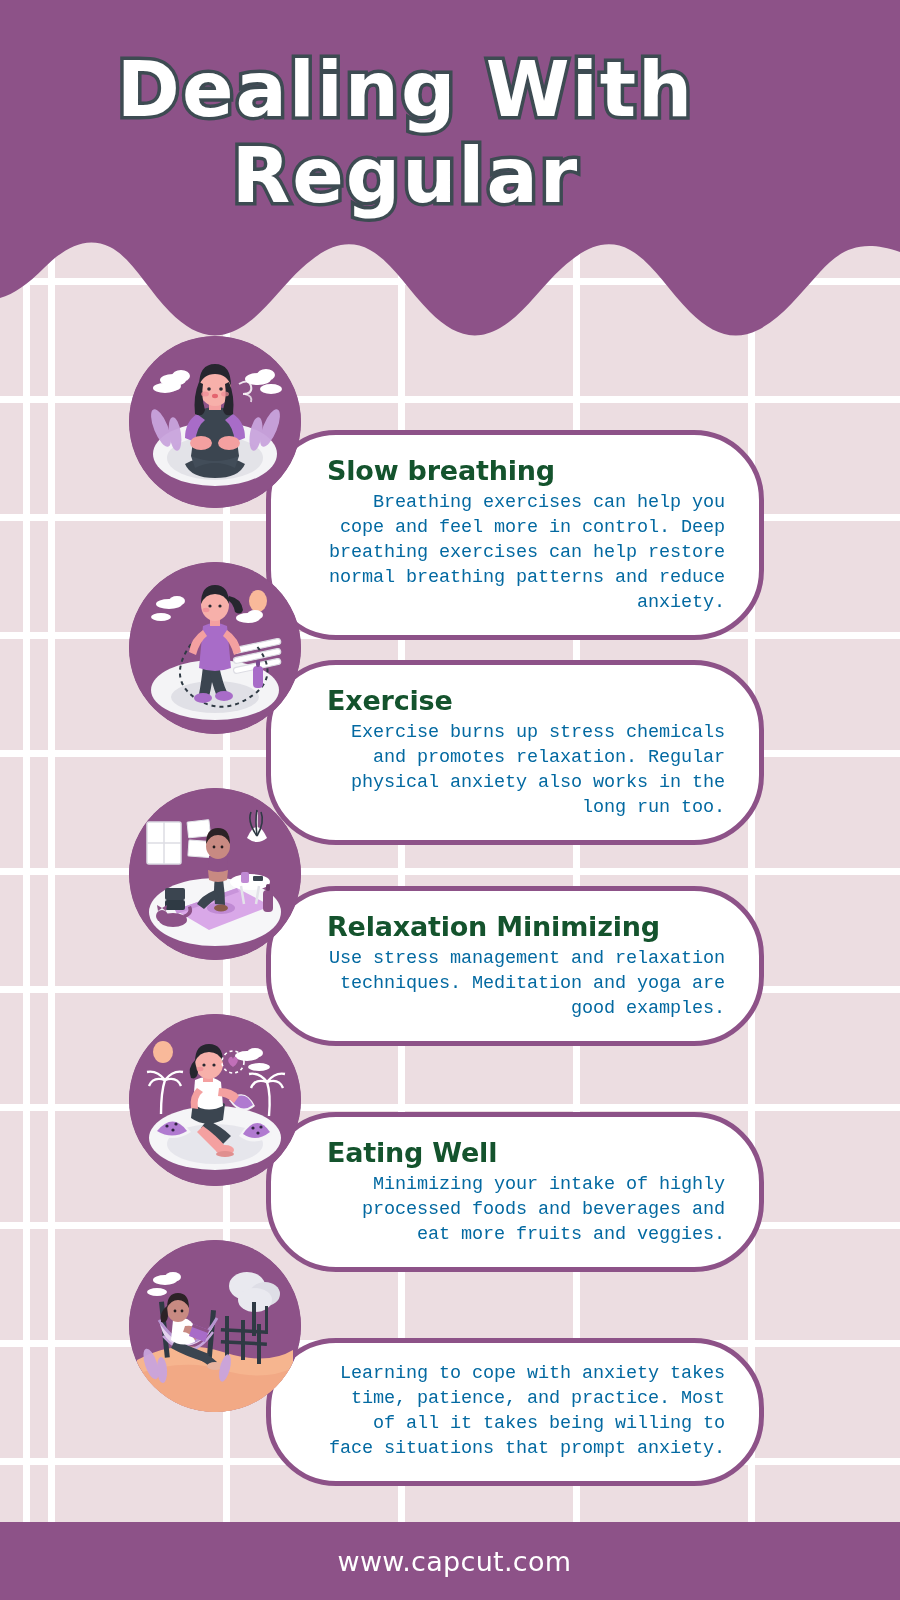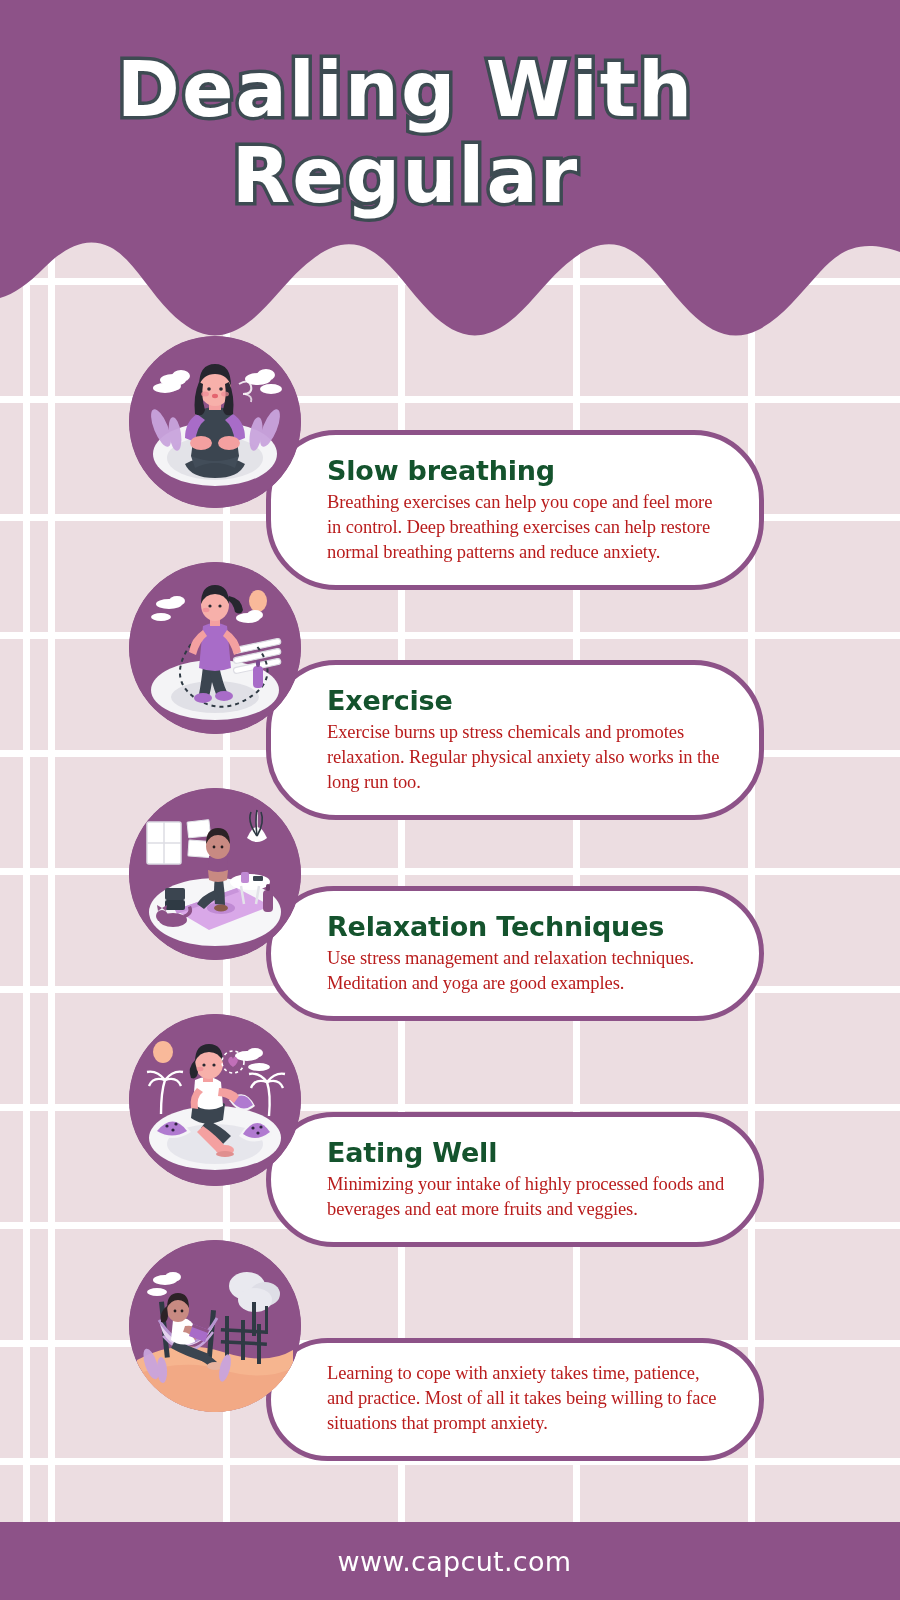--- a/index.html
+++ b/index.html
@@ -106,25 +106,26 @@
   .card-title {
     font-family: "DejaVu Sans", sans-serif;
     font-weight: 700;
     font-size: 27px;
     line-height: 35px;
     color: #14532d;
     margin-bottom: 2px;
     letter-spacing: -0.2px;
   }
   .card-body {
-    font-family: Liberation Serif, serif;
+    font-family: Liberation Mono, monospace;
     font-size: 18.5px;
     line-height: 25px;
-    color: #b91c1c;
+    color: #0369a1;
     letter-spacing: -0.1px;
+    text-align: right;
   }
 
   
   .footer {
     position: absolute;
     left: 0;
     bottom: 0;
     width: 900px;
     height: 78px;
     background: #8d5288;
@@ -344,21 +345,21 @@
         <g fill="#8d5288">
           <ellipse cx="44" cy="132" rx="14" ry="7"></ellipse>
           <circle cx="33" cy="128" r="6"></circle>
           <path d="M29 123 l-1 -6 l5 3Z"></path>
             <path d="M37 123 l1 -6 l-5 3Z"></path>
           <path d="M56 130 q10 -4 6 -12 l-3 1 q2 6 -5 8Z"></path>
         </g>
       </svg>
     </div>
     <div class="card" style="top:98px;">
-      <div class="card-title">Relaxation Techniques</div>
+      <div class="card-title">Relaxation Minimizing</div>
       <div class="card-body">Use stress management and relaxation techniques. Meditation and yoga are good examples.</div>
     </div>
   </div>
 
   <div class="row" style="top:1014px;">
     <div class="avatar" style="left:129px; top:0px;">
       <svg viewBox="0 0 172 172" aria-hidden="true">
         <circle cx="86" cy="86" r="86" fill="#8d5288"></circle>
         <ellipse cx="86" cy="124" rx="66" ry="32" fill="#f5f5f7"></ellipse>
         <ellipse cx="86" cy="130" rx="48" ry="20" fill="#e6e6ec"></ellipse>

